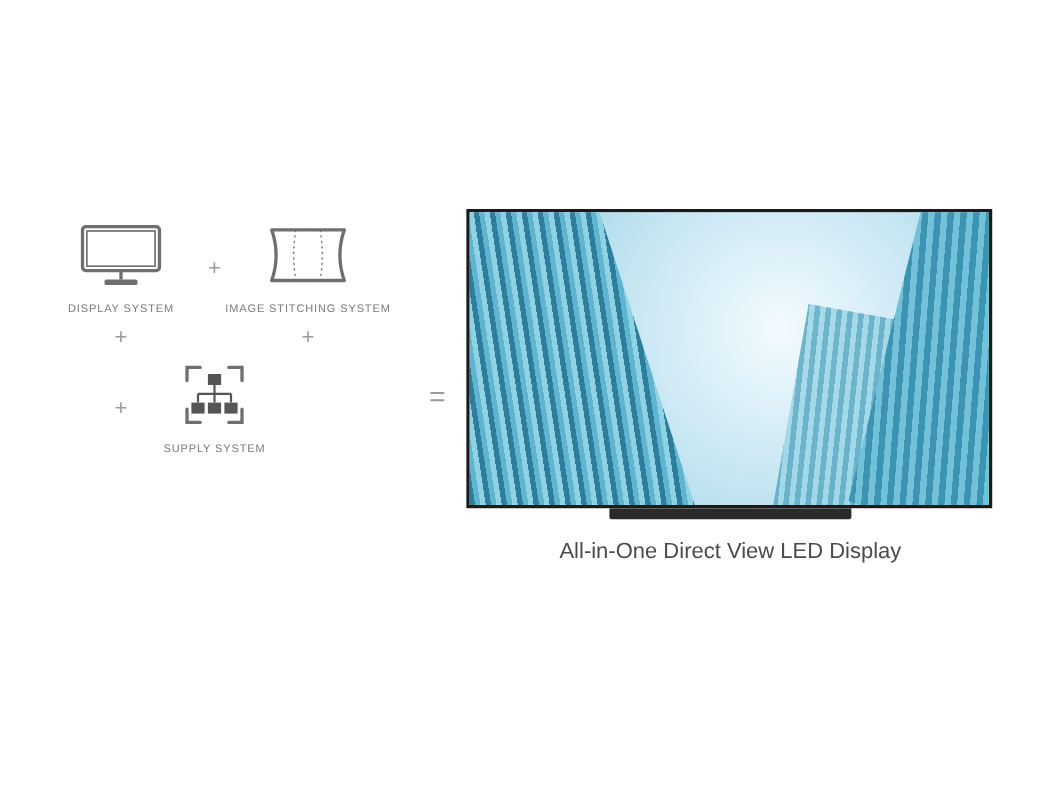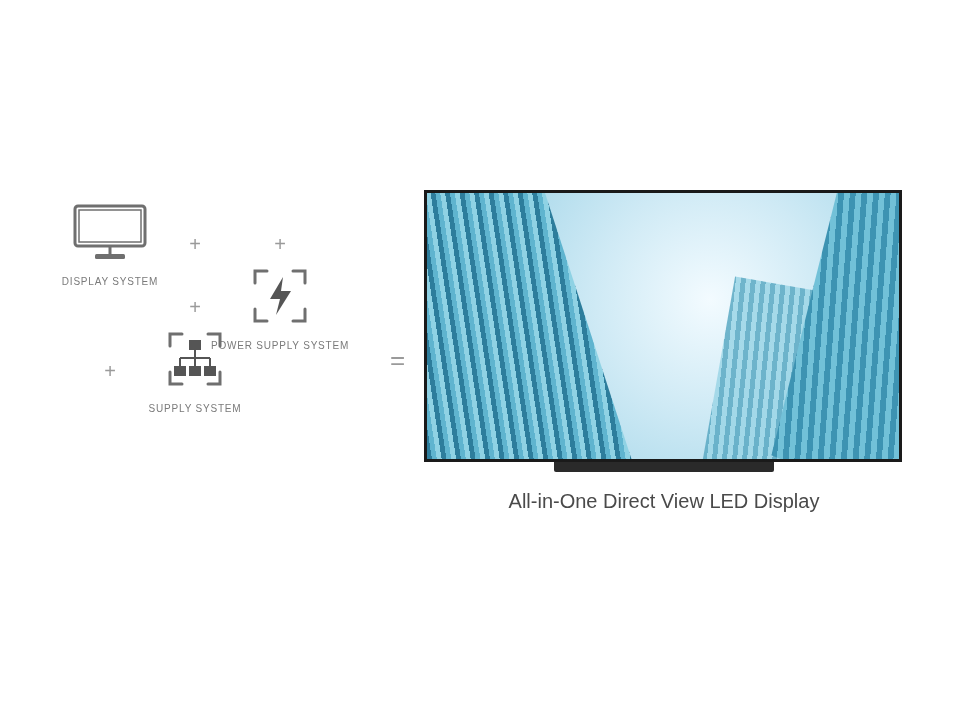--- a/index.html
+++ b/index.html
@@ -159,39 +159,35 @@
           <rect x="8" y="8" width="62" height="32" fill="none" stroke="#6f6f6f" stroke-width="1.5"></rect>
           <line x1="39" y1="44" x2="39" y2="52" stroke="#6f6f6f" stroke-width="3"></line>
           <rect x="24" y="52" width="30" height="5" rx="1.5" fill="#6f6f6f"></rect>
         </svg>
       </div>
       <div class="sys-label">DISPLAY SYSTEM</div>
     </div>
 
     <div class="plus">+</div>
 
-
-    <div class="plus">+</div>
-    <div></div>
-    <div class="plus">+</div>
-
     <div class="sys">
       <div class="icon-box">
-        <svg width="66" height="66" viewBox="0 0 66 66">
-          <g stroke="#6f6f6f" stroke-width="3" fill="none" stroke-linecap="round">
-            <path d="M8 20 L8 8 L20 8"></path>
-            <path d="M46 8 L58 8 L58 20"></path>
-            <path d="M58 46 L58 58 L46 58"></path>
-            <path d="M20 58 L8 58 L8 46"></path>
-          </g>
-          <path d="M36 14 L23 36 L33 36 L29 52 L44 28 L34 28 Z" fill="#555"></path>
+        <svg width="78" height="58" viewBox="0 0 78 58">
+          <path d="M6 6 Q 14 29 6 52 L72 52 Q 64 29 72 6 Z" fill="none" stroke="#6f6f6f" stroke-width="3" stroke-linejoin="round"></path>
+          <path d="M28 6 Q 24 29 28 52" fill="none" stroke="#6f6f6f" stroke-width="1.2" stroke-dasharray="2 3"></path>
+          <path d="M50 6 Q 54 29 50 52" fill="none" stroke="#6f6f6f" stroke-width="1.2" stroke-dasharray="2 3"></path>
         </svg>
       </div>
-      <div class="sys-label">POWER SUPPLY SYSTEM</div>
-    </div>
+      <div class="sys-label">IMAGE STITCHING SYSTEM</div>
+    </div>
+
+    <div class="plus">+</div>
+    <div></div>
+    <div class="plus">+</div>
+
 
     <div class="plus">+</div>
 
     <div class="sys">
       <div class="icon-box">
         <svg width="66" height="66" viewBox="0 0 66 66">
           <g stroke="#6f6f6f" stroke-width="3" fill="none" stroke-linecap="round">
             <path d="M8 20 L8 8 L20 8"></path>
             <path d="M46 8 L58 8 L58 20"></path>
             <path d="M58 46 L58 58 L46 58"></path>

